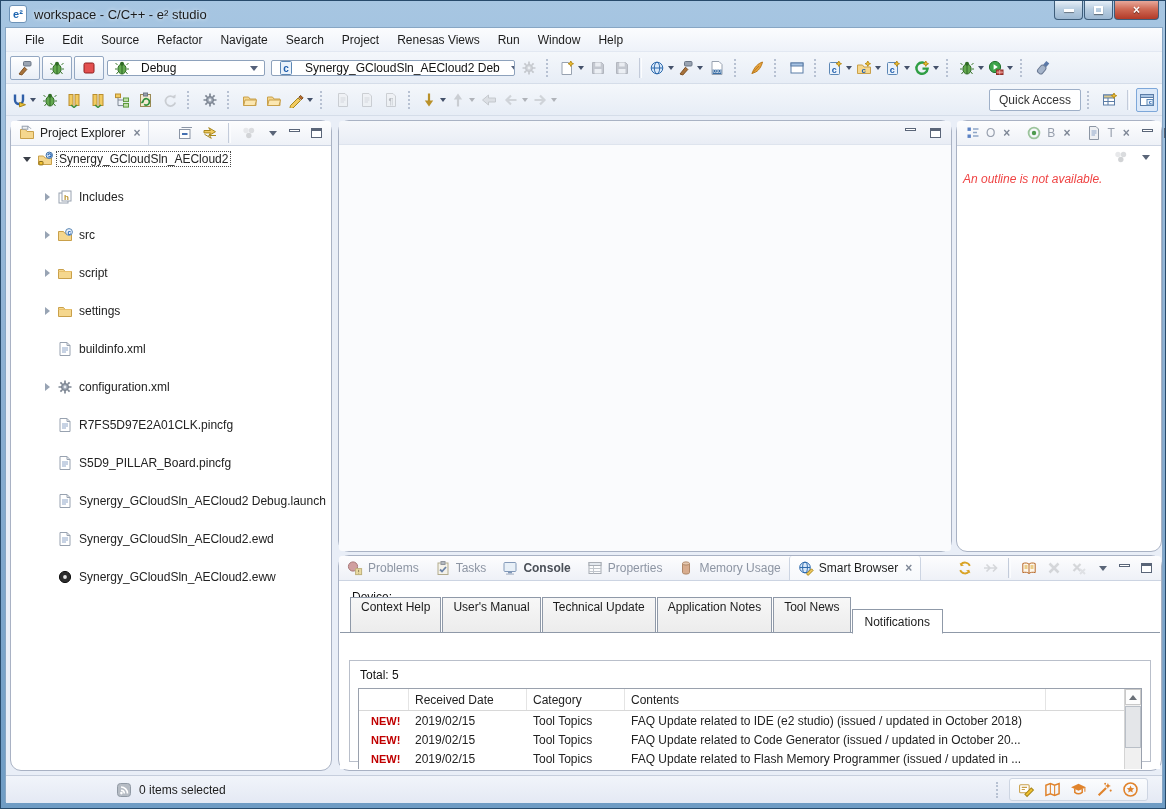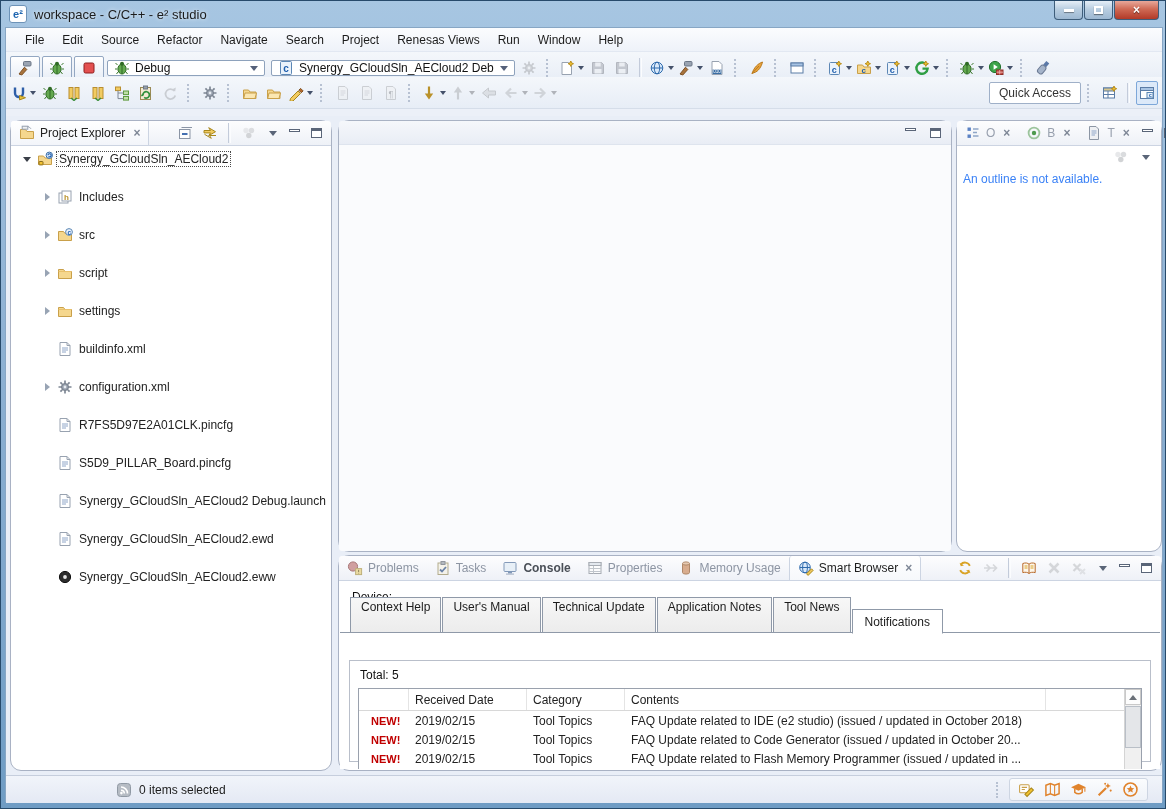--- a/index.html
+++ b/index.html
@@ -13,31 +13,31 @@
   .winbtn{width:29px;height:19px;border:1px solid #3e5d7a;border-top:none;border-radius:0 0 4px 4px;background:linear-gradient(#e5eef7,#b9cee1 45%,#9db8d2);display:flex;align-items:center;justify-content:center;color:#fff;margin-left:1px;text-shadow:0 1px 1px rgba(0,0,0,.5);font-size:12px;}
   .winbtn.close{background:linear-gradient(#e8a89a,#cf6a55 45%,#b23a28);width:45px;font-weight:bold;}
   .minbar{width:10px;height:3px;background:#fff;box-shadow:0 1px 1px rgba(0,0,0,.4);}
   .restbox{width:9px;height:8px;border:2px solid #fff;box-shadow:0 1px 1px rgba(0,0,0,.4);}
   
   .client{position:absolute;left:4px;top:26px;width:1158px;height:775px;background:#ecf0f8;border:1px solid #87a6c4;}
   .menubar{position:absolute;left:0;top:0;right:0;height:24px;background:linear-gradient(#fbfcfe,#eef2f9);display:flex;align-items:center;padding-left:10px;border-bottom:1px solid #e2e8f2;}
   .menu-item{padding:3px 9px;color:#1c1c1c;}
   .toolbar{position:absolute;left:0;right:0;display:flex;align-items:center;background:linear-gradient(#f4f7fb,#e7edf6);border-bottom:1px solid #d5dde9;padding:0 4px;}
   .tb1{top:24px;height:32px;}
-  .tb2{top:49px;height:32px;}
+  .tb2{top:56px;height:32px;}
   .tbgroup{display:flex;align-items:center;gap:2px;}
   .tbi{display:inline-flex;align-items:center;justify-content:center;height:24px;min-width:22px;padding:0 1px;border-radius:2px;position:relative;}
   .tbi .icn{width:16px;height:16px;}
   .tbi.v-box{width:30px;border:1px solid #93a7c2;background:linear-gradient(#ffffff,#e8eef7);}
   .tbi.v-off{opacity:.38;filter:grayscale(.8);}
   .tbi .dd{display:none;width:0;height:0;border:3px solid transparent;border-top:4px solid #44516a;margin-left:3px;margin-top:4px;}
   .tbi.v-dd .dd{display:block;}
   .tbi.v-sep{min-width:3px;width:3px;height:20px;padding:0;margin:0 4px;border-left:1px solid #c3cbda;border-right:1px solid #fbfcfe;border-radius:0;}
   .tbi.v-handle{min-width:6px;width:6px;height:18px;padding:0;margin:0 4px;border-left:2px dotted #b7c1d2;border-radius:0;}
-  .combo{display:flex;align-items:center;gap:5px;height:16px;background:#fff;border:1px solid #8ea2bc;border-radius:2px;padding:0 6px;margin:0 3px;overflow:hidden;white-space:nowrap;}
+  .combo{display:flex;align-items:center;gap:11px;height:16px;background:#fff;border:1px solid #8ea2bc;border-radius:2px;padding:0 6px;margin:0 3px;overflow:hidden;white-space:nowrap;}
   .combo .icn{width:16px;height:16px;flex:0 0 auto;}
   .combo .chev{width:0;height:0;border:4px solid transparent;border-top:5px solid #55617a;margin-top:5px;margin-left:auto;}
   .combo-label{color:#111;}
   .qa-btn{height:22px;border:1px solid #9fb0c8;border-radius:2px;background:#fff;color:#333;padding:0 9px;font-family:inherit;font-size:12px;}
   .tbright{margin-left:auto;display:flex;align-items:center;gap:2px;}
   .tbi.v-activebox{border:1px solid #7da7d9;background:#dce9f9;}
   
   .workbench{position:absolute;left:0;top:88px;right:0;height:659px;background:#e9eef7;}
   .panel{position:absolute;background:#fff;border:1px solid #a9b2c4;border-radius:11px;}
   .phead{height:25px;display:flex;align-items:stretch;background:linear-gradient(#fdfdfe,#eef1f7);border-bottom:1px solid #ccd4e2;border-radius:3px 3px 0 0;}
@@ -62,21 +62,21 @@
   .exp.v-closed::before{content:"";position:absolute;left:2px;top:1px;border:4px solid transparent;border-left:5px solid #98a4b4;}
   .exp.v-open::before{content:"";position:absolute;left:0;top:3px;border:4px solid transparent;border-top:5px solid #3a3f48;}
   .trow .icn{width:16px;height:16px;flex:0 0 auto;}
   .tlabel{padding:0 2px;white-space:nowrap;}
   .tlabel.v-sel{outline:1px dotted #4a4a4a;}
   
   .editor-head{height:24px;background:linear-gradient(#f5f7fb,#e9edf5);border-bottom:1px solid #dee4ee;border-radius:3px 3px 0 0;display:flex;align-items:center;justify-content:flex-end;padding-right:6px;gap:6px;}
   .editor-body{height:calc(100% - 24px);background:#fafbfd;border-radius:0 0 3px 3px;}
   
   .otoolrow{height:22px;display:flex;align-items:center;justify-content:flex-end;gap:6px;padding-right:6px;}
-  .omsg{padding:4px 6px;color:#3b82f6;}
+  .omsg{padding:4px 6px;color:#ef4444;font-style:italic;}
   
   .btabs{display:flex;align-items:stretch;flex:1;}
   .btab{display:flex;align-items:center;gap:5px;padding:0 8px;color:#8d95a3;}
   .btab .icn{width:16px;height:16px;opacity:.75;filter:grayscale(.35);}
   .btab-label{color:inherit;}
   .btab .tab-close{display:none;color:#7e8796;font-weight:bold;margin-left:2px;}
   .btab.v-active{background:linear-gradient(#ffffff,#f6f8fb);border-left:1px solid #ccd4e2;border-right:1px solid #ccd4e2;border-radius:3px 3px 0 0;color:#1d1d1d;}
   .btab.v-active .icn{opacity:1;filter:none;}
   .btab.v-active .tab-close{display:inline;}
   .btab.v-bold{font-weight:bold;color:#4a4f57;}

